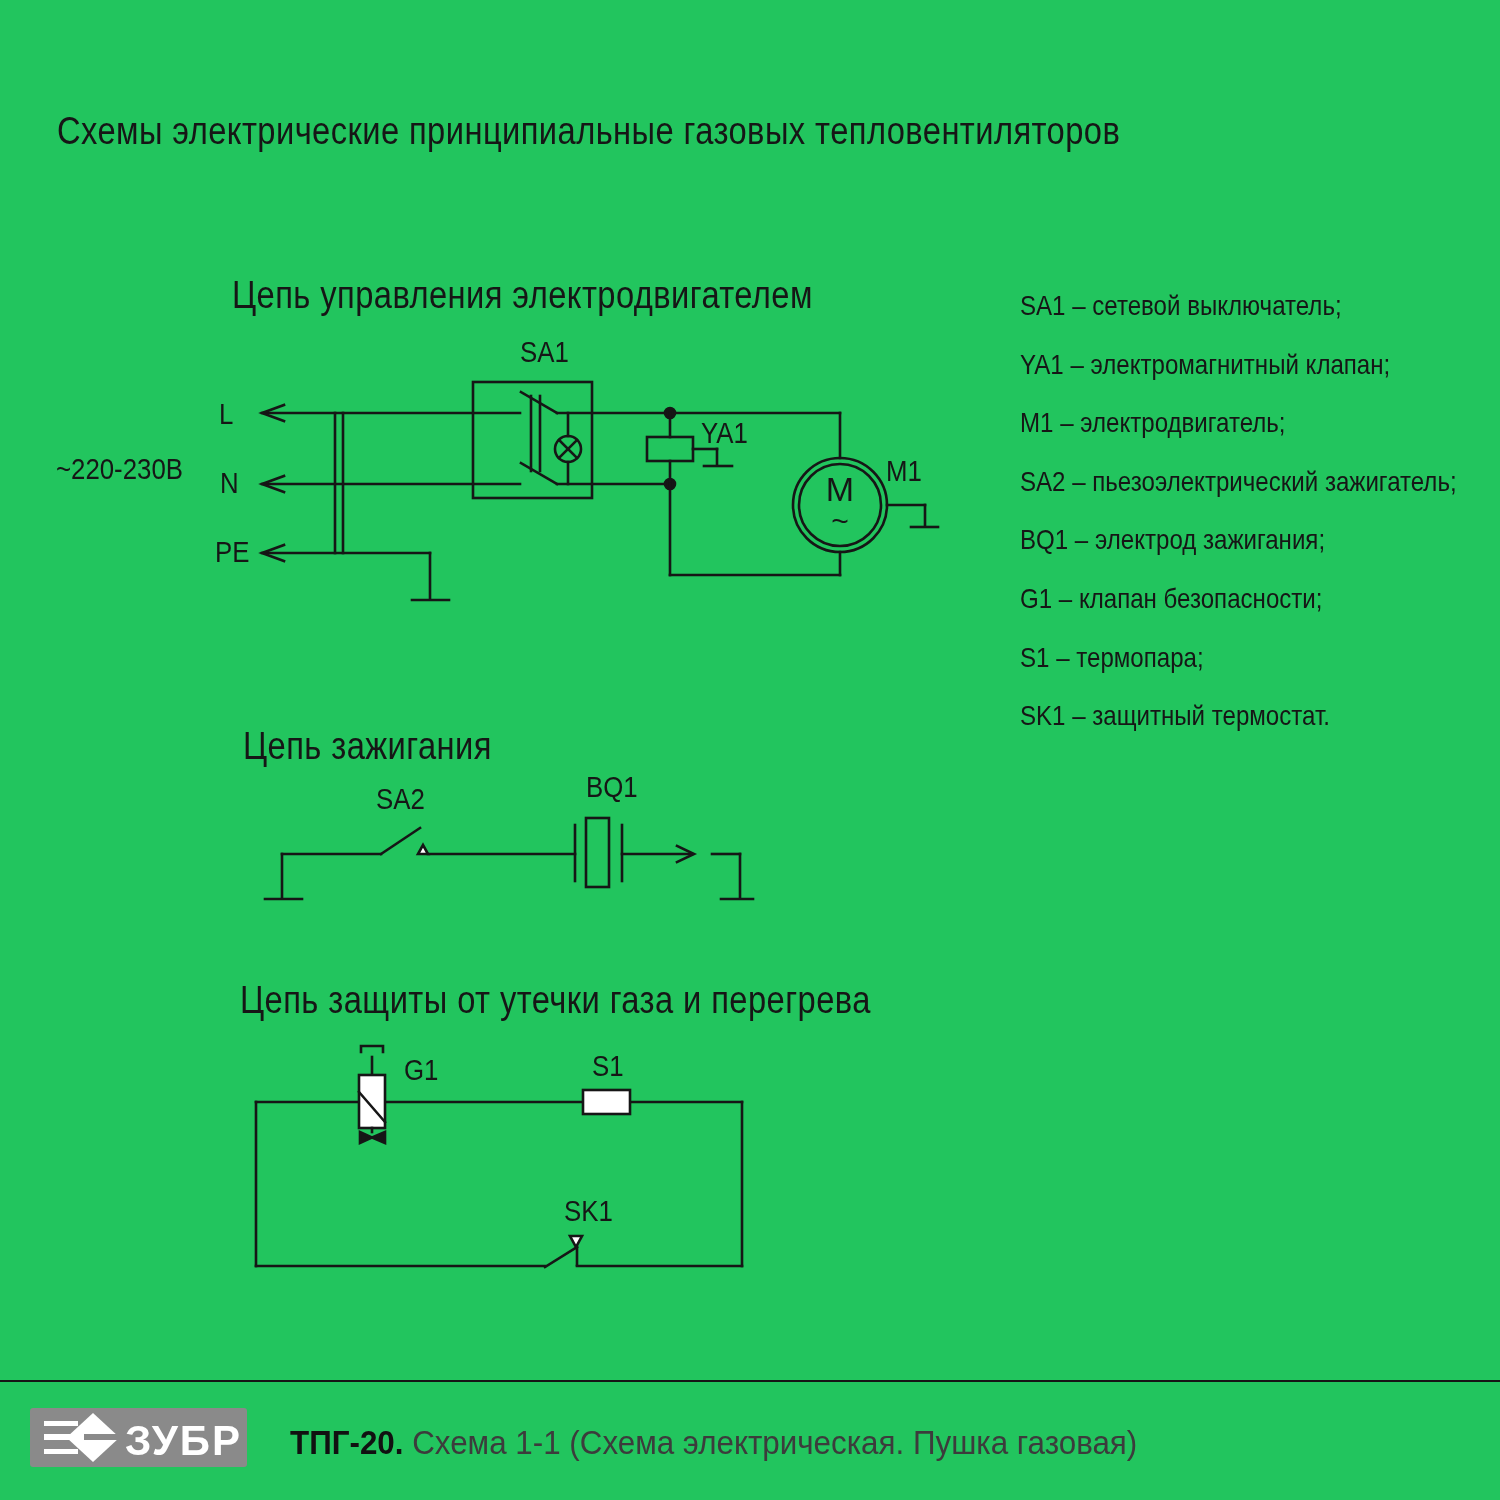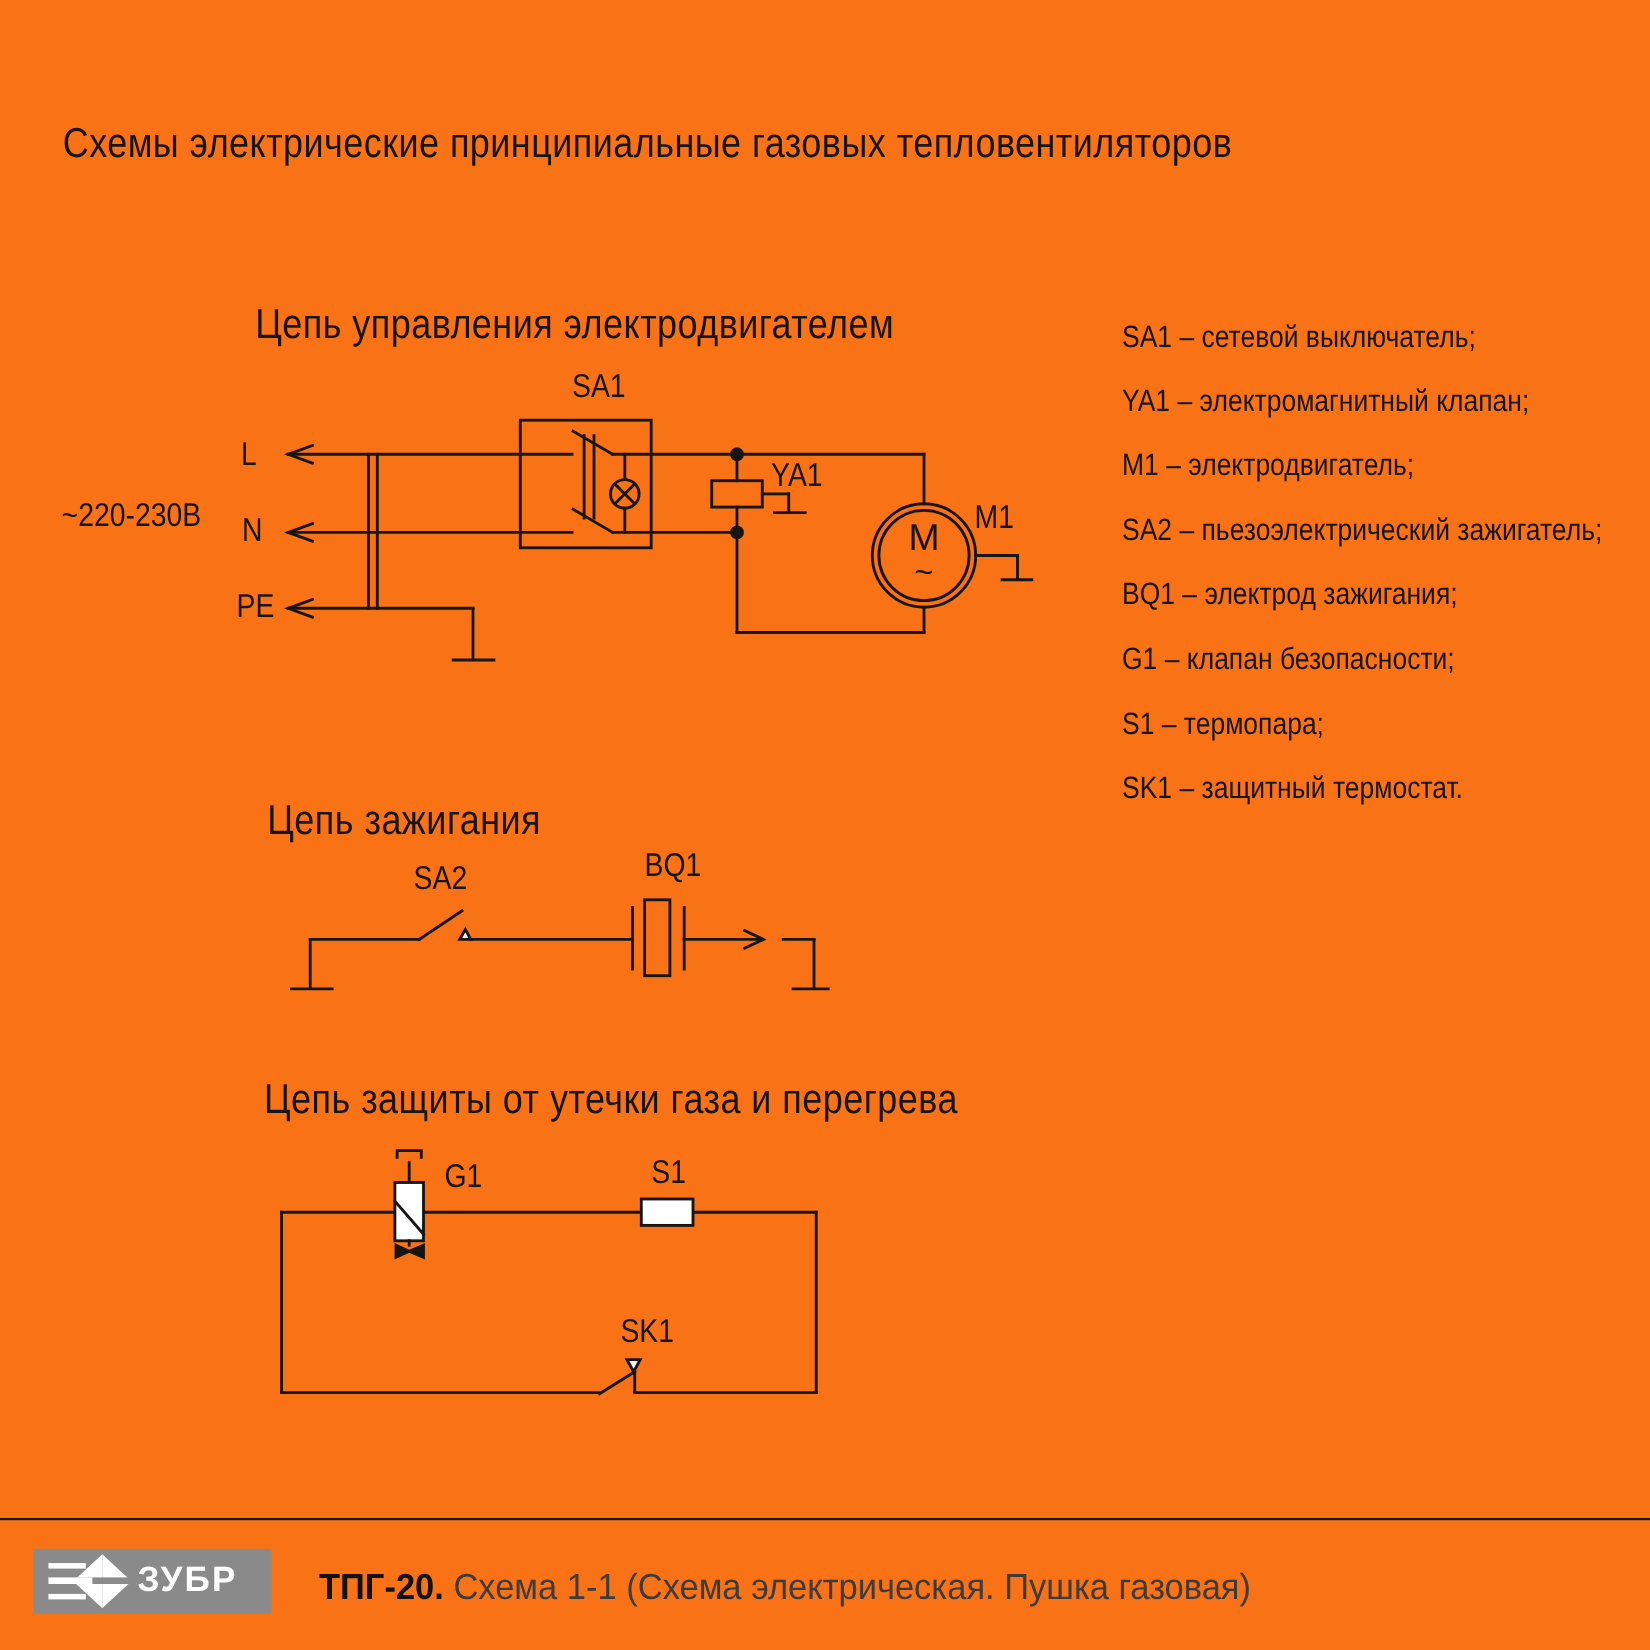--- a/index.html
+++ b/index.html
@@ -1,31 +1,31 @@
 <!DOCTYPE html>
 <html style="--line: #161616; --logo_bg: #8a8a8a; --footer_text: #3c3c3c;"><head>
 <meta charset="utf-8">
 <style>
   html,body{margin:0;padding:0;background:#ffffff;}
-  #page{position:relative;width:1500px;height:1500px;background:#f97316;overflow:hidden;
+  #page{position:relative;width:1500px;height:1500px;background:#22c55e;overflow:hidden;
         font-family:"Liberation Sans", sans-serif;color:#161616;}
   .abs{position:absolute;}
   .gost{font-family:"Liberation Sans", sans-serif;color:#161616;white-space:nowrap;
         transform:scaleX(0.86);transform-origin:0 50%;}
   .title{font-size:38px;letter-spacing:0.5px;}
   .heading{font-size:38px;letter-spacing:0.5px;}
   .lbl{font-size:30px;}
   .legend-item{font-size:28px;}
   svg{position:absolute;left:0;top:0;}
   .motor-letter{font-size:34px;text-align:center;transform:none;}
   .motor-ac{font-size:30px;text-align:center;transform:none;}
   #footer-rule{position:absolute;left:0;top:1380px;width:1500px;height:2px;background:#161616;}
   #logo-box{position:absolute;left:30px;top:1408px;width:217px;height:59px;
             background:var(--logo_bg,#8a8a8a);border-radius:3px;}
-  #logo-text{position:absolute;left:95px;top:9px;font-size:32px;font-weight:bold;
+  #logo-text{position:absolute;left:95px;top:9px;font-size:42px;font-weight:bold;
              color:#ffffff;letter-spacing:2px;white-space:nowrap;}
   #footer-line{position:absolute;left:290px;top:1424px;font-size:33px;white-space:nowrap;
                transform:scaleX(0.95);transform-origin:0 0;}
   #footer-line .model{font-weight:bold;color:#111111;}
   #footer-line .caption{color:var(--footer_text,#3c3c3c);font-weight:normal;}
 </style>
 </head>
 <body>
 
 <div id="page">

